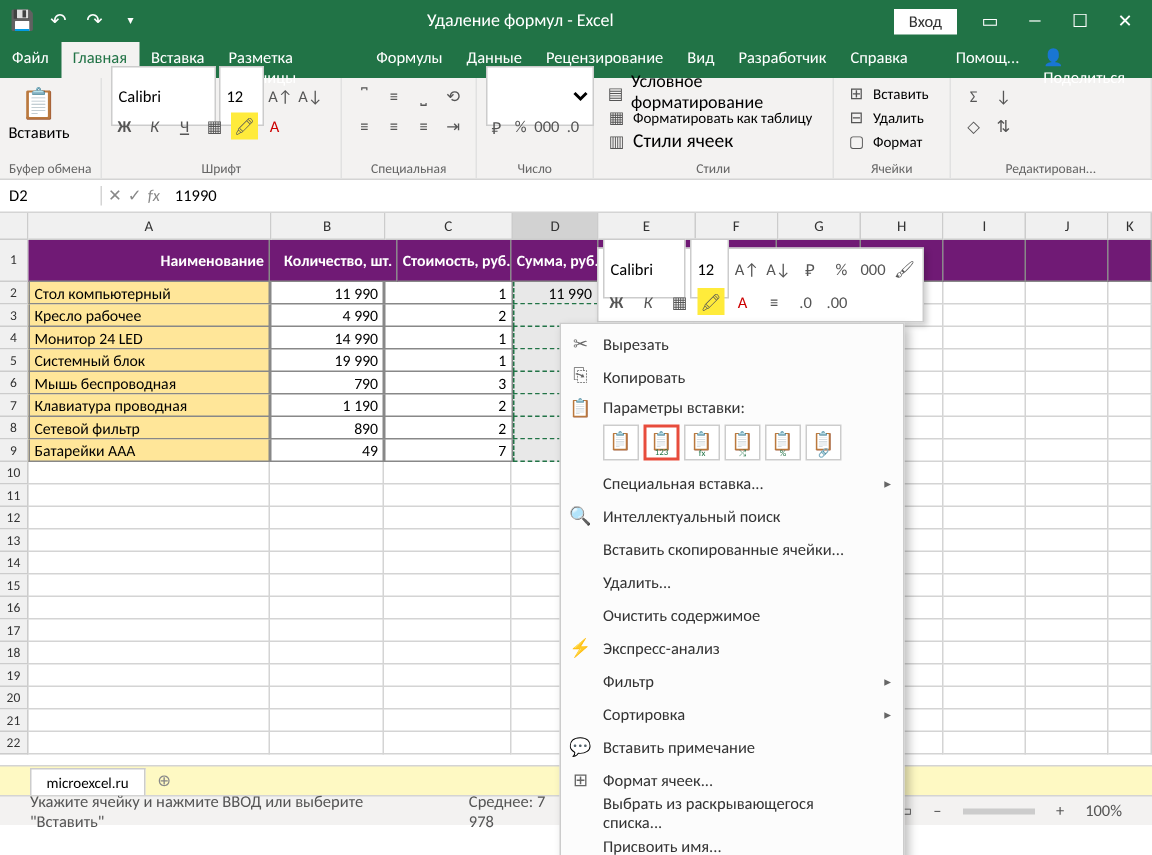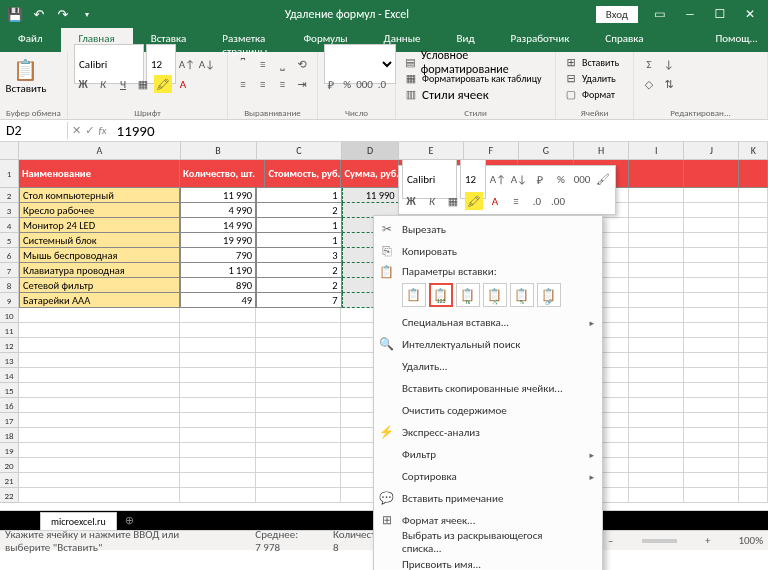--- a/index.html
+++ b/index.html
@@ -5,53 +5,53 @@
 *{box-sizing:border-box;margin:0;padding:0;font-family:"Segoe UI",Calibri,sans-serif;font-size:11px;user-select:none}
 body{width:768px;height:570px;overflow:hidden;background:#fff;position:relative}
 .titlebar{height:28px;background:#217346;color:#fff;display:flex;align-items:center;padding:0 4px}
 .qat{display:flex;gap:2px;align-items:center}
 .qat span{width:22px;height:22px;display:flex;align-items:center;justify-content:center;font-size:13px}
 .title{flex:1;text-align:center;font-size:12px}
 .winbtns{display:flex;gap:2px;align-items:center}
 .winbtns span{width:28px;height:22px;display:flex;align-items:center;justify-content:center;font-size:12px}
 .login{background:#fff;color:#333;padding:2px 10px;margin-right:8px;font-size:11px}
 .tabs{height:24px;background:#217346;display:flex;color:#fff;font-size:11px}
-.tab{padding:4px 18px;cursor:pointer}
+.tab{padding:4px 8px;cursor:pointer}
 .tab.active{background:#f3f2f1;color:#217346}
 .tab.spacer{flex:1}
 .ribbon{height:68px;background:#f3f2f1;border-bottom:1px solid #d4d4d4;display:flex}
 .rgroup{border-right:1px solid #e1e1e1;padding:2px 6px;position:relative;display:flex;flex-direction:column}
 .rlabel{position:absolute;bottom:1px;left:0;right:0;text-align:center;font-size:9px;color:#666}
 .rrow{display:flex;align-items:center;gap:2px;height:20px}
 .ric{width:18px;height:18px;display:flex;align-items:center;justify-content:center;color:#555;font-size:11px}
 .rsel{border:1px solid #ccc;background:#fff;padding:19px 4px;font-size:11px;height:18px}
 .paste-big{width:40px;height:44px;display:flex;flex-direction:column;align-items:center;justify-content:center;font-size:10px}
 .clip-ic{font-size:20px;color:#e8a33d}
 .fmlbar{height:22px;background:#fff;border-bottom:1px solid #d4d4d4;display:flex;align-items:center}
-.namebox{width:68px;border-right:1px solid #d4d4d4;padding:0 6px;font-size:14px}
+.namebox{width:68px;border-right:1px solid #d4d4d4;padding:0 6px;font-size:11px}
 .fxbtns{display:flex;align-items:center;padding:0 4px;gap:4px;color:#888}
-.fxval{flex:1;padding:0 6px;font-size:15px}
+.fxval{flex:1;padding:0 6px;font-size:11px}
 .grid{position:relative;background:#fff}
 .colhdrs{display:flex;height:18px}
 .rowhdr{width:20px;background:#f0f0f0;border-right:1px solid #ccc;border-bottom:1px solid #ccc}
 .ch{background:#f0f0f0;border-right:1px solid #ccc;border-bottom:1px solid #ccc;text-align:center;font-size:10px;line-height:18px;color:#333}
 .ch.sel{background:#d2d2d2}
 .row{display:flex;height:15px}
 .rh{width:20px;background:#f0f0f0;border-right:1px solid #ccc;border-bottom:1px solid #ccc;text-align:center;font-size:9px;line-height:15px;color:#333}
 .cell{border-right:1px solid #d4d4d4;border-bottom:1px solid #d4d4d4;padding:0 3px;font-size:10.5px;line-height:15px;overflow:hidden;white-space:nowrap}
-.hdr-row .cell{background:#ef4444;color:#fff;font-weight:bold;border-right:1px solid #888;border-bottom:1px solid #888;text-align:left;line-height:28px}
+.hdr-row .cell{background:#701a75;color:#fff;font-weight:bold;border-right:1px solid #888;border-bottom:1px solid #888;text-align:right;line-height:28px}
 .hdr-row{height:28px}
 .hdr-row .rh{line-height:28px}
 .data-row .c0{background:#ffe699;border:1px solid #888;border-top:none}
 .data-row .c1,.data-row .c2{border:1px solid #888;border-top:none;text-align:right}
 .data-row .c3{background:#e8e8e8;border:1px dashed #217346;border-top:none;text-align:right;position:relative}
 .wA{width:170px}.wB{width:80px}.wC{width:90px}.wD{width:60px}.wE{width:68px}.wF{width:58px}.wG{width:58px}.wH{width:58px}.wI{width:58px}.wJ{width:58px}.wK{width:30px}
-.sheettabs{height:20px;background:#000000;border-top:1px solid #d4d4d4;display:flex;align-items:center;padding-left:40px}
+.sheettabs{height:20px;background:#fef9c3;border-top:1px solid #d4d4d4;display:flex;align-items:center;padding-left:20px}
 .stab{background:#fff;border:1px solid #ccc;border-bottom:none;padding:2px 10px;font-size:10px}
-.status{height:20px;background:#f3f2f1;border-top:1px solid #d4d4d4;display:flex;align-items:center;padding:0 5px;font-size:10px;color:#555;gap:28px}
+.status{height:20px;background:#f3f2f1;border-top:1px solid #d4d4d4;display:flex;align-items:center;padding:0 20px;font-size:10px;color:#555;gap:14px}
 .status .sp{flex:1}
 .mini-toolbar{position:absolute;background:#fff;border:1px solid #ccc;box-shadow:2px 2px 4px rgba(0,0,0,0.2);padding:3px;display:flex;flex-direction:column;gap:2px;z-index:10}
 .mini-toolbar .rrow{gap:3px}
 .ctx{position:absolute;background:#fcfcfc;border:1px solid #ccc;box-shadow:3px 3px 6px rgba(0,0,0,0.25);width:230px;z-index:11;padding:2px 0}
 .ctx-item{display:flex;align-items:center;height:22px;padding:0 20px 0 28px;position:relative;font-size:11px;color:#333}
 .ctx-item.submenu::after{content:"▸";position:absolute;right:8px;font-size:9px;color:#666}
 .ctx-ic{position:absolute;left:5px;width:16px;text-align:center;color:#666;font-size:12px}
 .ctx-hdr{padding:3px 8px 3px 28px;font-size:11px;color:#333}
 .paste-opts{display:flex;gap:3px;padding:2px 0 4px 28px}
 .popt{width:24px;height:24px;border:1px solid #ccc;display:flex;flex-direction:column;align-items:center;justify-content:center;font-size:8px;position:relative;background:#fff}
@@ -79,20 +79,21 @@
   </div>
 </div>
 
 <div class="tabs">
   <div class="tab">Файл</div>
   <div class="tab active">Главная</div>
   <div class="tab">Вставка</div>
   <div class="tab">Разметка страницы</div>
   <div class="tab">Формулы</div>
   <div class="tab">Данные</div>
+  <div class="tab">Рецензирование</div>
   <div class="tab">Вид</div>
   <div class="tab">Разработчик</div>
   <div class="tab">Справка</div>
   <div class="tab spacer"></div>
   <div class="tab">Помощ...</div>
   <div class="tab">👤 <span>Поделиться</span></div>
 </div>
 
 <div class="ribbon">
   <div class="rgroup" style="width:68px">
@@ -125,21 +126,21 @@
         <span class="ric">≡</span>
         <span class="ric">⎵</span>
         <span class="ric">⟲</span>
       </div>
     <div class="rrow">
         <span class="ric">≡</span>
         <span class="ric">≡</span>
         <span class="ric">≡</span>
         <span class="ric">⇥</span>
       </div>
-    <div class="rlabel">Выравнивание</div>
+    <div class="rlabel">Специальная</div>
   </div>
   <div class="rgroup" style="width:78px">
     <div class="rrow">
         <select class="rsel" style="width:72px"><option>Числовой</option></select>
       </div>
     <div class="rrow">
         <span class="ric">₽</span>
         <span class="ric">%</span>
         <span class="ric">000</span>
         <span class="ric">.0</span>
@@ -605,24 +606,24 @@
       </div>
   </div>
   <div class="ctx-item submenu">
       <span>Специальная вставка...</span>
     </div>
   <div class="ctx-item">
       <span class="ctx-ic">🔍</span>
       <span>Интеллектуальный поиск</span>
     </div>
   <div class="ctx-item">
+      <span>Вставить скопированные ячейки...</span>
+    </div>
+  <div class="ctx-item">
       <span>Удалить...</span>
-    </div>
-  <div class="ctx-item">
-      <span>Вставить скопированные ячейки...</span>
     </div>
   <div class="ctx-item">
       <span>Очистить содержимое</span>
     </div>
   <div class="ctx-item">
       <span class="ctx-ic">⚡</span>
       <span>Экспресс-анализ</span>
     </div>
   <div class="ctx-item submenu">
       <span>Фильтр</span>

